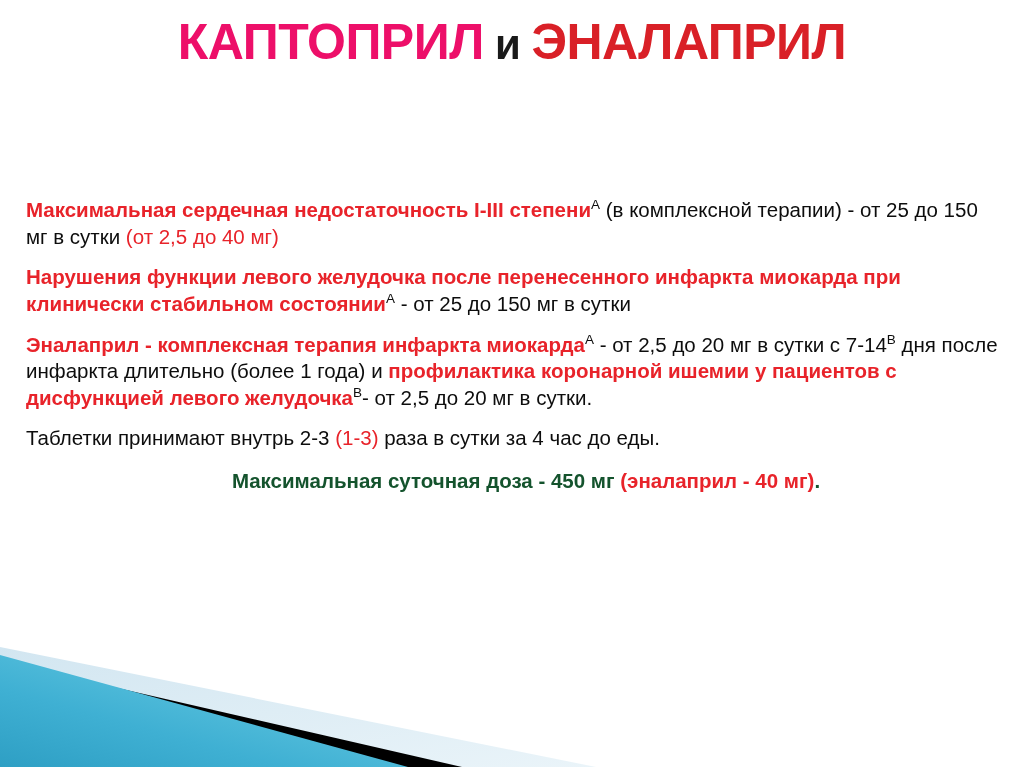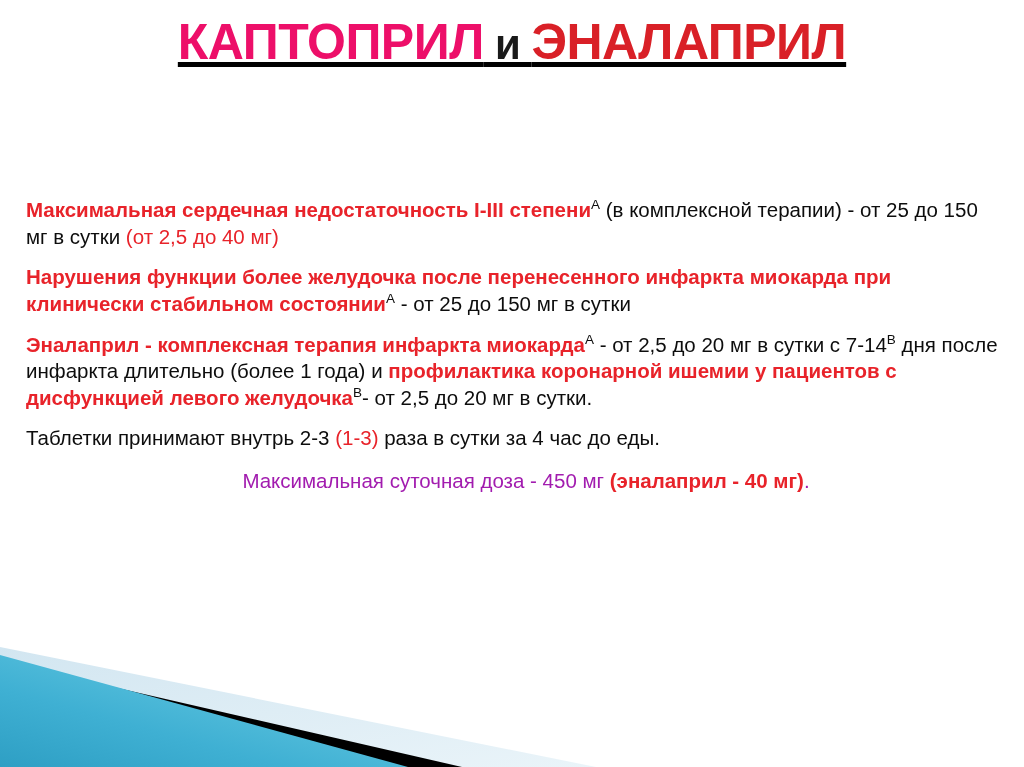--- a/index.html
+++ b/index.html
@@ -25,21 +25,20 @@
     position: absolute;
     left: 0;
     top: 16px;
     width: 1024px;
     text-align: center;
     font-size: 50px;
     font-weight: bold;
     line-height: 1.05;
     letter-spacing: -0.5px;
     white-space: nowrap;
-    text-decoration: underline;
   }
   .title-main .w1 { color: #ED0F69; }
   .title-main .conj { color: #1a1a1a; font-size: 42px; }
   .title-main .w2 { color: #D92027; }
 
   .title-sub {
     position: absolute;
     left: 112px;
     top: 80px;
     width: 800px;
@@ -65,21 +64,21 @@
     text-align: center;
     font-weight: bold;
     margin-top: 16px;
     margin-bottom: 0;
     padding-left: 24px;
   }
 
   .r      { color: #E8232A; }
   .rb     { color: #E8232A; font-weight: bold; }
   .k      { color: #0d0d0d; }
-  .kb     { color: #a21caf; font-weight: normal; }
+  .kb     { color: #14532d; font-weight: bold; }
 
   sup.mark {
     font-size: 0.66em;
     vertical-align: super;
     line-height: 0;
     font-weight: normal;
     color: #0d0d0d;
   }
 
   
@@ -105,21 +104,21 @@
   </div>
 
   <div class="body-block">
 
 
     <p class="para">
       <span class="rb">Максимальная сердечная недостаточность I-III степени</span><sup class="mark">А</sup><span class="k"> (в комплексной терапии) - от 25 до 150 мг в сутки </span><span class="r">(от 2,5 до 40 мг)</span>
     </p>
 
     <p class="para">
-      <span class="rb">Нарушения функции более желудочка после перенесенного инфаркта миокарда при клинически стабильном состоянии</span><sup class="mark">А</sup><span class="k"> - от 25 до 150 мг в сутки</span>
+      <span class="rb">Нарушения функции левого желудочка после перенесенного инфаркта миокарда при клинически стабильном состоянии</span><sup class="mark">А</sup><span class="k"> - от 25 до 150 мг в сутки</span>
     </p>
 
 
     <p class="para">
       <span class="rb">Эналаприл - комплексная терапия инфаркта миокарда</span><sup class="mark">А</sup><span class="k"> - от 2,5 до 20 мг в сутки с 7-14</span><sup class="mark">В</sup><span class="k"> дня после инфаркта длительно (более 1 года) и </span><span class="rb">профилактика коронарной ишемии у пациентов с дисфункцией левого желудочка</span><sup class="mark">В</sup><span class="k">- от 2,5 до 20 мг в сутки.</span>
     </p>
 
     <p class="para">
       <span class="k">Таблетки принимают внутрь 2-3 </span><span class="r">(1-3)</span><span class="k"> раза в сутки за 4 час до еды.</span>
     </p>

